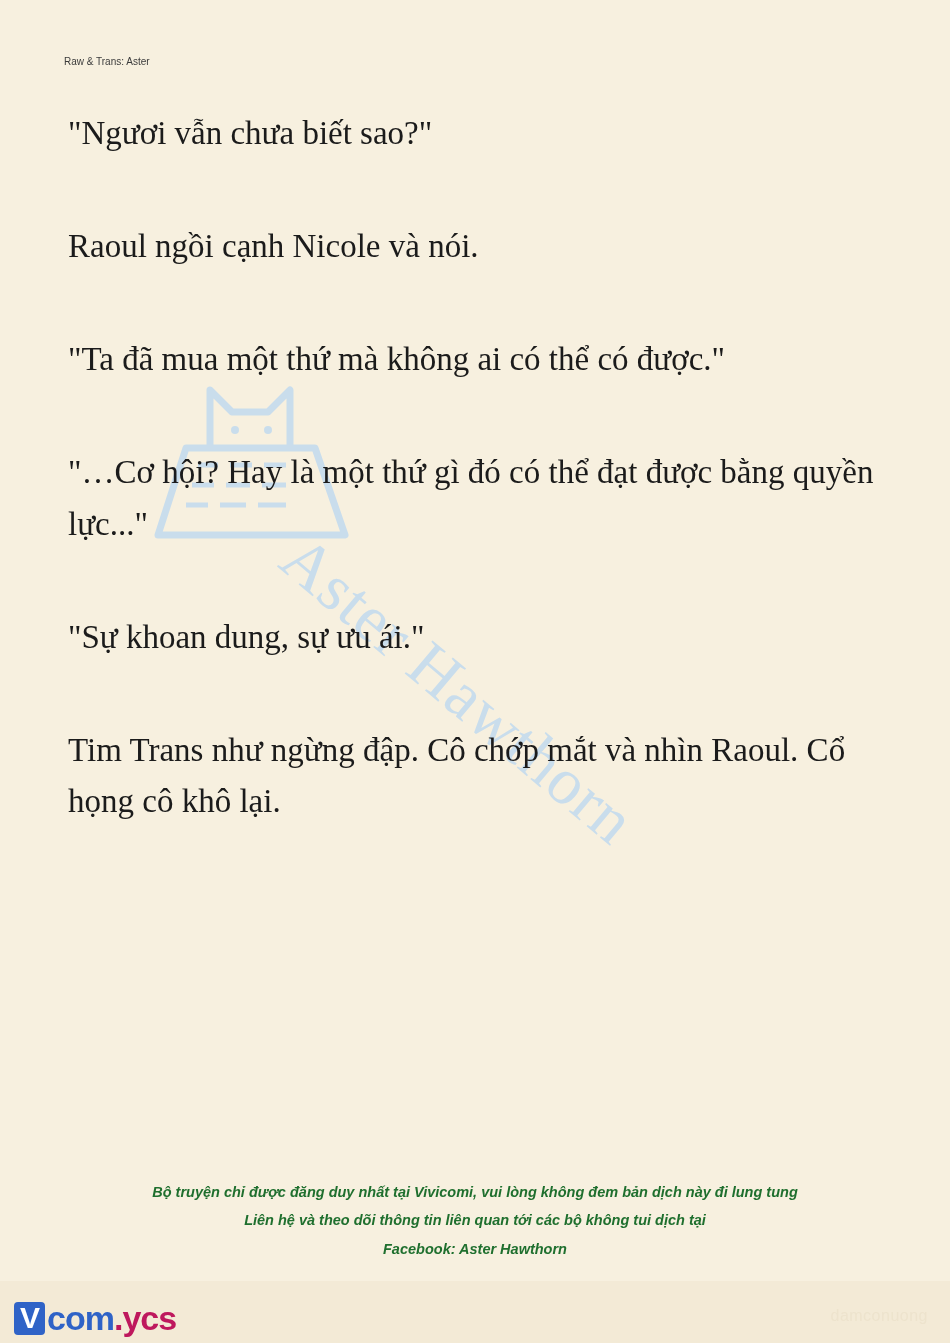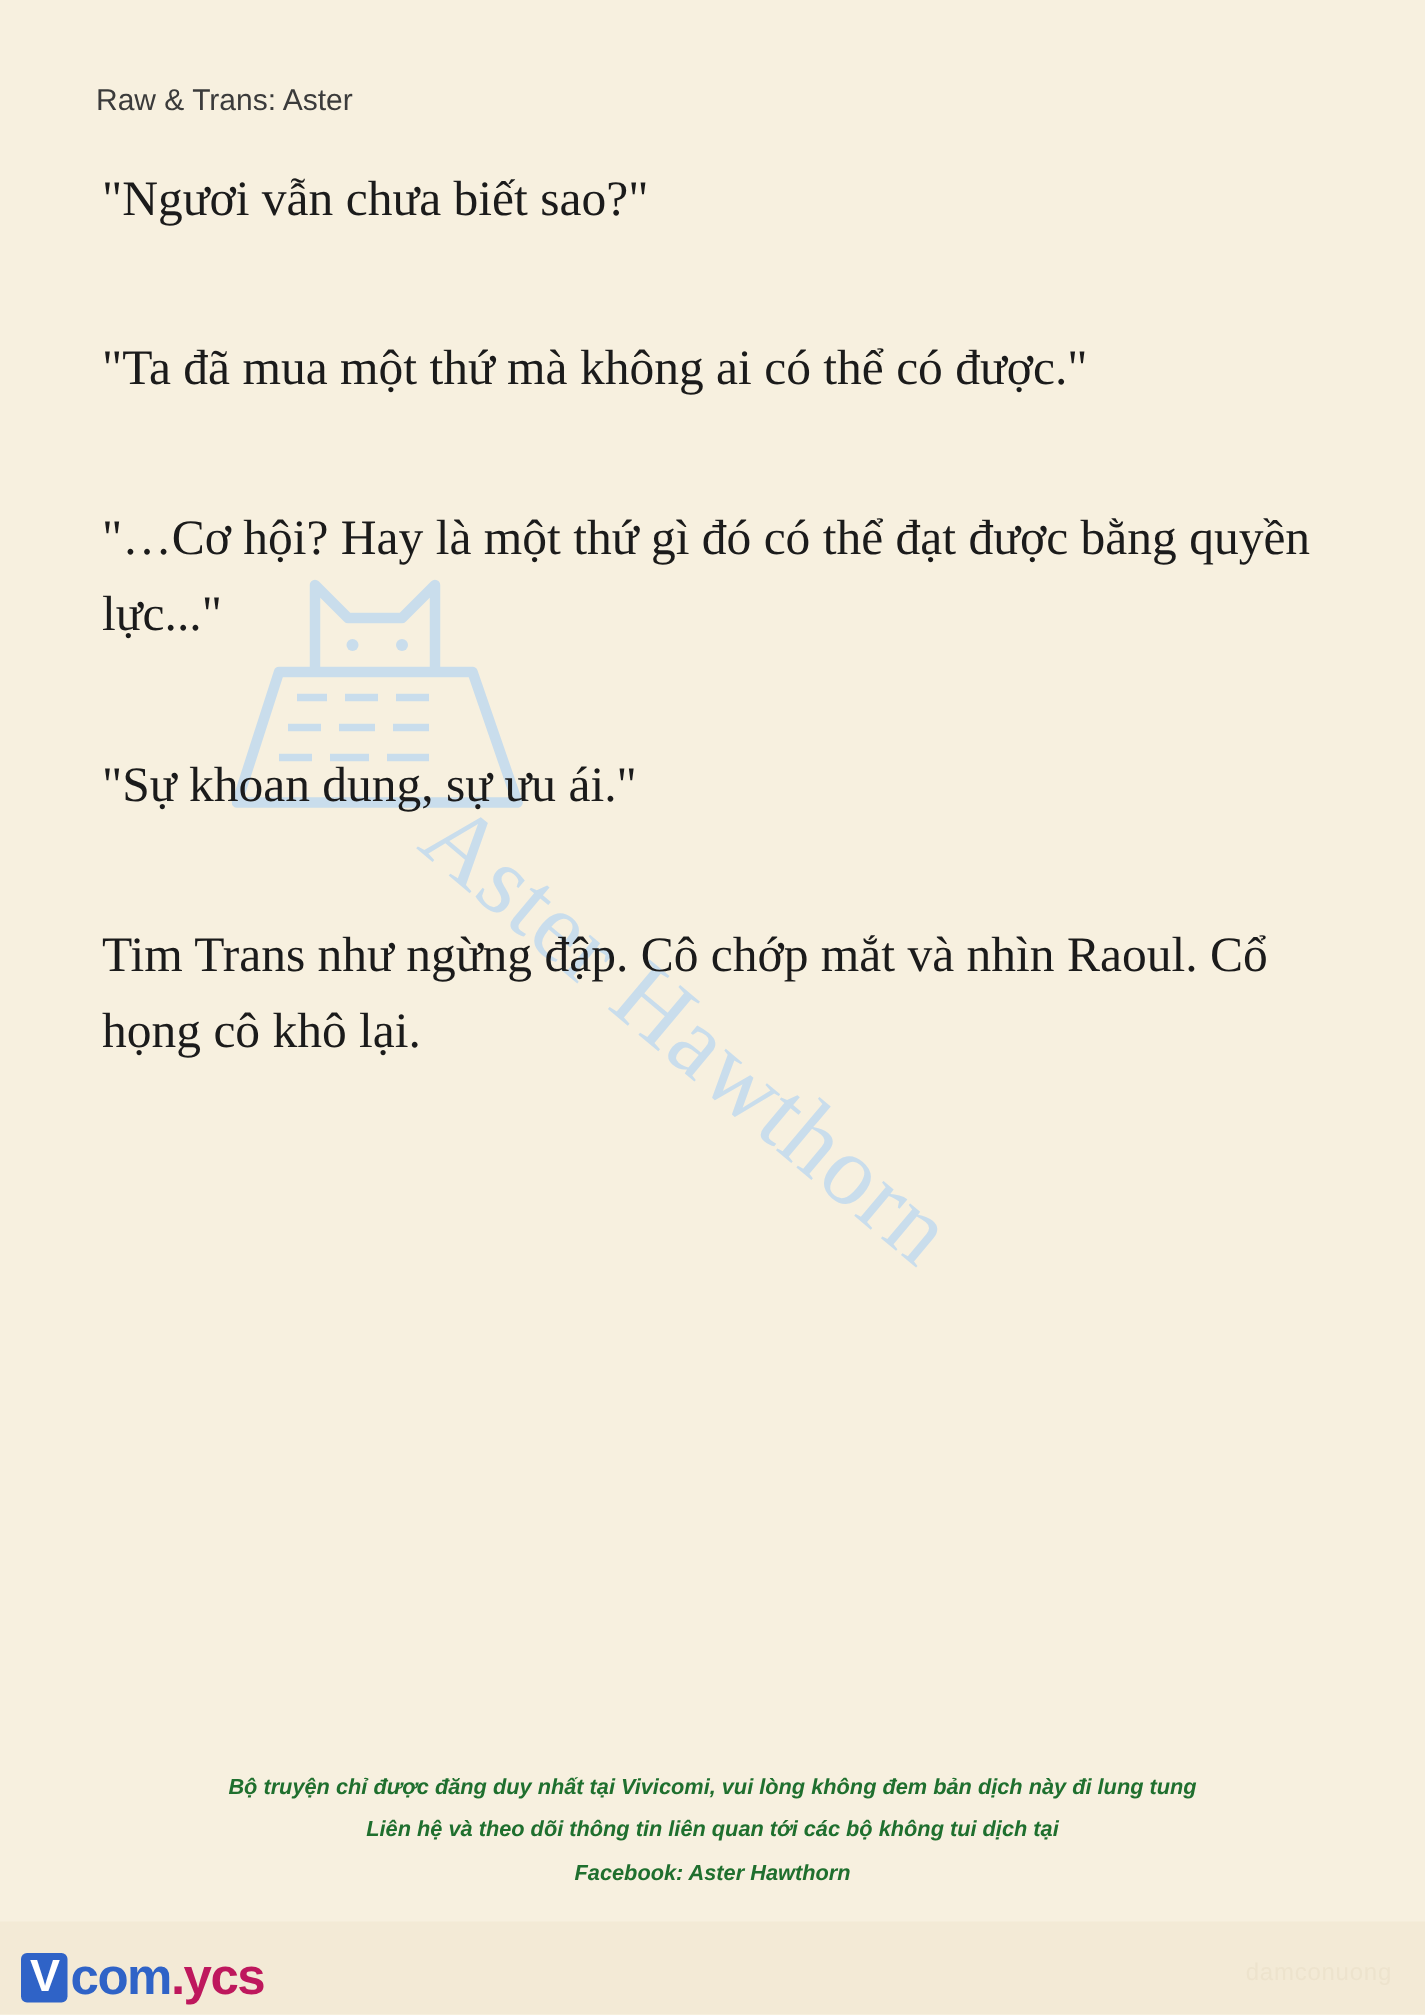--- a/index.html
+++ b/index.html
@@ -51,21 +51,21 @@
     transform-origin: left top;
     white-space: nowrap;
     letter-spacing: 1px;
   }
 
   
   .credit {
     position: absolute;
     left: 64px;
     top: 56px;
-    font-size: 20px;
+    font-size: 10px;
     color: #3b3b3b;
     font-family: "Liberation Sans", sans-serif;
     text-align: right;
   }
 
   
   .content {
     position: absolute;
     left: 68px;
     top: 108px;
@@ -174,20 +174,21 @@
           <line x1="80" y1="175" x2="106" y2="175"></line>
           <line x1="118" y1="175" x2="146" y2="175"></line>
         </g>
       </g>
     </svg>
     <div class="wm-text">Aster Hawthorn</div>
   </div>
 
   <div class="content">
     <p class="para">"Ngươi vẫn chưa biết sao?"</p>
+    <p class="para">Raoul ngồi cạnh Nicole và nói.</p>
     <p class="para">"Ta đã mua một thứ mà không ai có thể có được."</p>
     <p class="para">"…Cơ hội? Hay là một thứ gì đó có thể đạt được bằng quyền lực..."</p>
     <p class="para">"Sự khoan dung, sự ưu ái."</p>
     <p class="para">Tim Trans như ngừng đập. Cô chớp mắt và nhìn Raoul. Cổ họng cô khô lại.</p>
   </div>
 
   <div class="footer-notes">
     <div>Bộ truyện chỉ được đăng duy nhất tại Vivicomi, vui lòng không đem bản dịch này đi lung tung</div>
     <div>Liên hệ và theo dõi thông tin liên quan tới các bộ không tui dịch tại</div>
     <div>Facebook: Aster Hawthorn</div>

